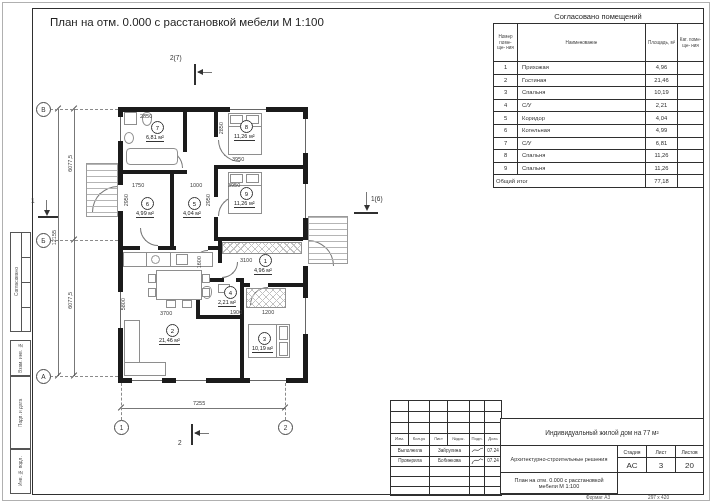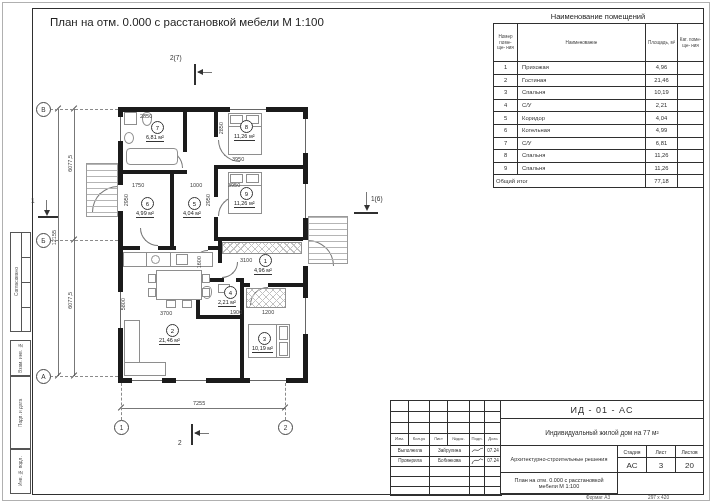--- a/index.html
+++ b/index.html
@@ -60,21 +60,21 @@
 <div id="sheet">
 
   <div class="p" style="left:2px;top:2px;width:706px;height:497px;border:1px solid #b0b0b0;"></div>
   <div class="line" style="left:32px;top:8px;width:1px;height:487px;"></div>
   <div class="line" style="left:32px;top:8px;width:672px;height:1px;"></div>
   <div class="line" style="left:703px;top:8px;width:1px;height:487px;"></div>
   <div class="line" style="left:32px;top:494px;width:672px;height:1px;"></div>
 
   <div class="p" style="left:50px;top:16px;font-size:11.5px;color:#222;">План на отм. 0.000 с расстановкой мебели М 1:100</div>
 
-  <div class="p" style="left:493px;top:12px;width:210px;text-align:center;font-size:7.5px;color:#222;">Наименование помещений</div>
+  <div class="p" style="left:493px;top:12px;width:210px;text-align:center;font-size:7.5px;color:#222;">Согласовано помещений</div>
   <table id="expl">
     <colgroup>
         <col style="width:24px">
         <col style="width:128px">
         <col style="width:32px">
         <col style="width:26px">
       </colgroup>
     <tbody>
         <tr class="hd" style="height:38px">
       <td>Номер поме- ще- ния</td>
@@ -379,21 +379,20 @@
         </tr>
     <tr style="height:9px">
           <td colspan="2"></td>
           <td colspan="2"></td>
           <td></td>
           <td></td>
         </tr>
   </tbody>
     </table>
 
-  <div class="tbcell" style="left:500px;top:400px;width:204px;height:19px;font-size:9px;letter-spacing:1px">ИД - 01 - АС</div>
   <div class="tbcell" style="left:500px;top:418px;width:204px;height:28px;font-size:6.5px">Индивидуальный жилой дом на 77 м²</div>
   <div class="tbcell" style="left:500px;top:445px;width:118px;height:28px;font-size:5.5px;padding:0 6px">Архитектурно-строительные решения</div>
   <div class="tbcell" style="left:617px;top:445px;width:30px;height:13px;font-size:5px">Стадия</div>
   <div class="tbcell" style="left:646px;top:445px;width:30px;height:13px;font-size:5px">Лист</div>
   <div class="tbcell" style="left:675px;top:445px;width:29px;height:13px;font-size:5px">Листов</div>
   <div class="tbcell" style="left:617px;top:457px;width:30px;height:16px;font-size:8px">АС</div>
   <div class="tbcell" style="left:646px;top:457px;width:30px;height:16px;font-size:8px">3</div>
   <div class="tbcell" style="left:675px;top:457px;width:29px;height:16px;font-size:8px">20</div>
   <div class="tbcell" style="left:500px;top:472px;width:118px;height:22px;font-size:5.5px;padding:0 4px">План на отм. 0.000 с расстановкой мебели М 1:100</div>
   <span class="p" style="left:586px;top:495px;font-size:4.8px;color:#555">Формат А3</span>

